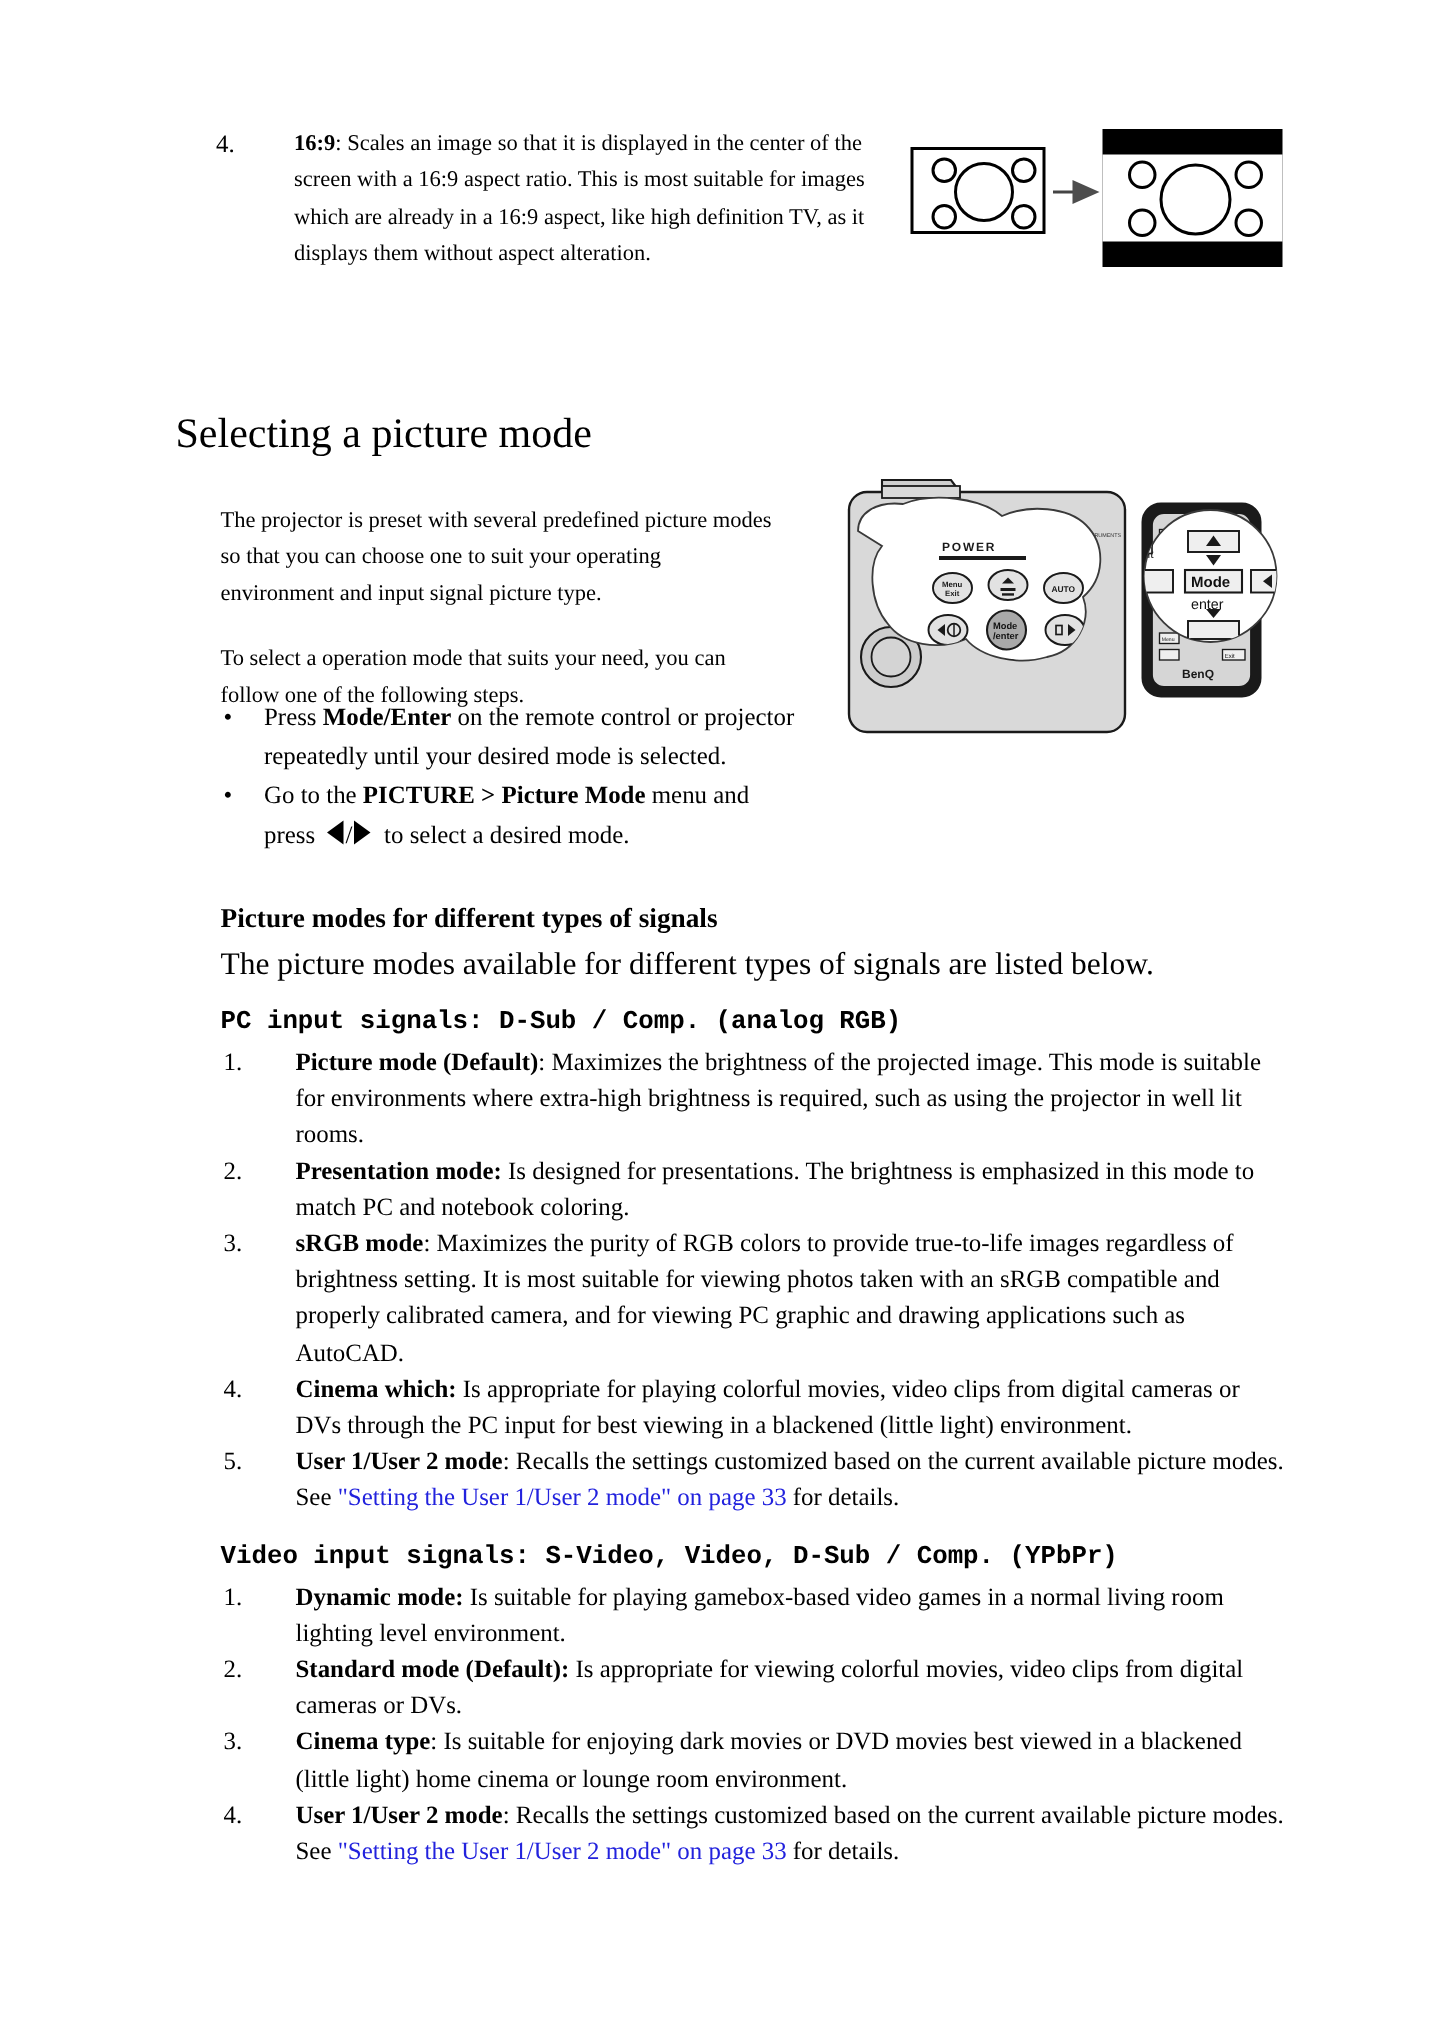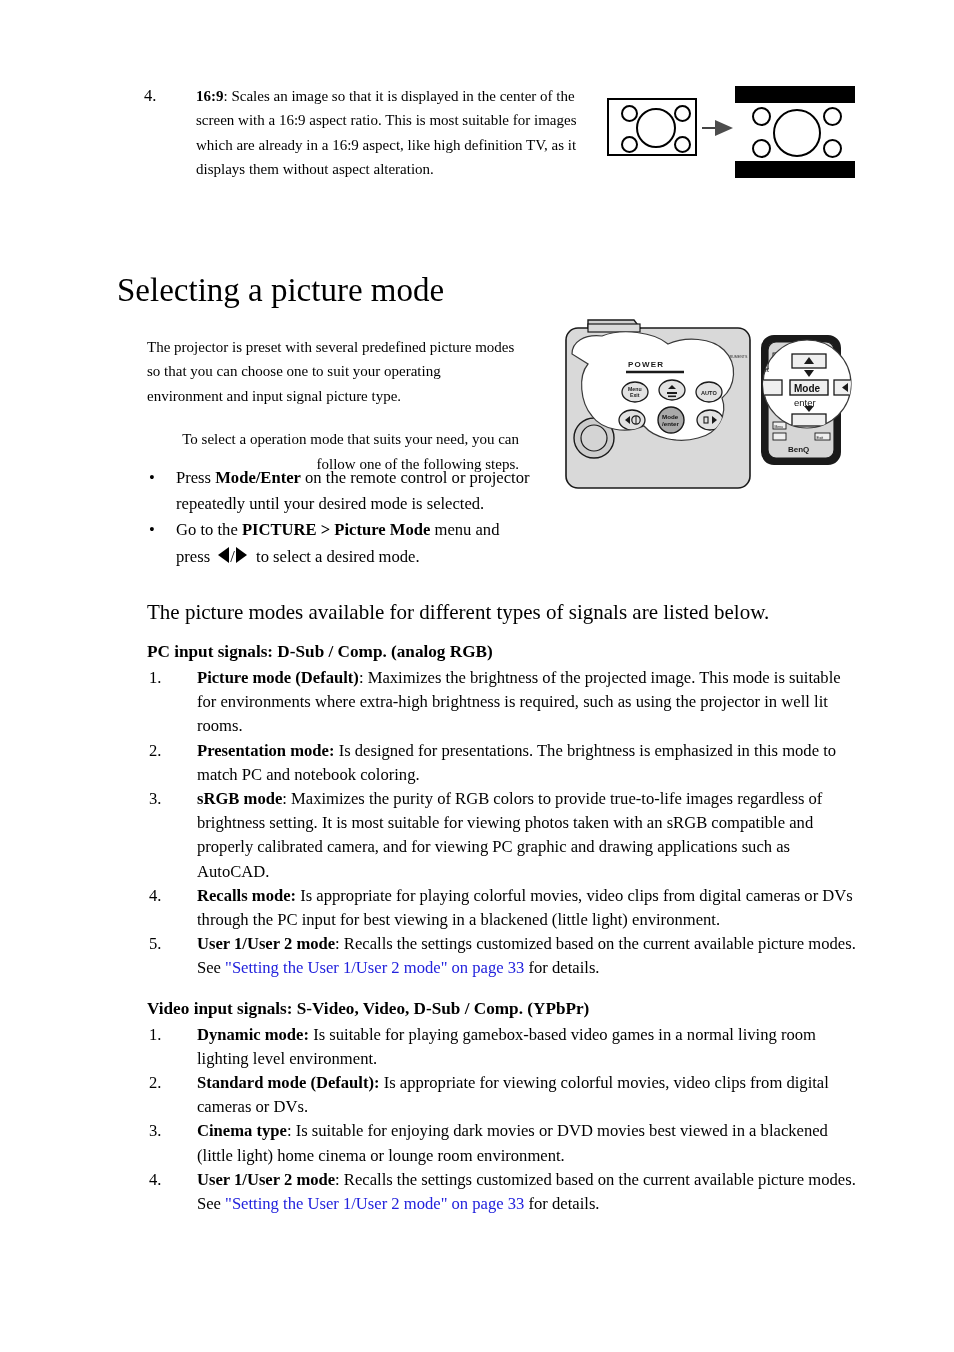--- a/index.html
+++ b/index.html
@@ -114,21 +114,21 @@
     top: 212px;
     font-size: 33px;
     line-height: 40px;
     font-weight: normal;
     letter-spacing: 0.2px;
   }
   #h2-title {
     position: absolute;
     left: 117px;
     top: 273px;
-    font-size: 33px;
+    font-size: 28px;
     line-height: 34px;
     font-weight: normal;
   }
   .h3-title {
     font-size: 18.2px;
     line-height: 24px;
     font-weight: bold;
   }
   .h4-title {
     font-size: 17.2px;
@@ -138,21 +138,21 @@
 
   
   #intro-col {
     position: absolute;
     left: 147px;
     top: 312px;
     width: 372px;
     margin-top: 23px;
   }
   #intro-col p { margin: 0; }
-  #intro-p2 { margin-top: 19px !important; text-align: right; }
+  #intro-p2 { margin-top: 19px !important; }
 
   
   #bullet-list {
     position: absolute;
     left: 147px;
     top: 465px;
     width: 400px;
   }
   .bullet-row {
     position: relative;
@@ -195,21 +195,21 @@
   }
 
   
   #lower {
     position: absolute;
     left: 147px;
     top: 600px;
     width: 712px;
   }
   #lower .h3-title { margin: 0 0 6px 0; }
-  #lower .h4-title { margin: 16px 0 2px 0; }
+  #lower .h4-title { margin: 16px 0 2px 0; font-family: Liberation Mono, monospace; }
   #lower .lead { margin: 0; font-size: 21px; line-height: 24px; }
 
   ol.num-list {
     list-style: none;
     margin: 0;
     padding: 0;
   }
   ol.num-list > li {
     position: relative;
     padding-left: 50px;
@@ -431,40 +431,41 @@
           <text x="1" y="22" font-family="Liberation Sans, sans-serif" font-size="8" fill="#111">nu</text>
           <text x="-1" y="36" font-family="Liberation Sans, sans-serif" font-size="8" fill="#111">xit</text>
           <rect x="-6" y="24" width="12" height="9" fill="#efefef" stroke="#1a1a1a" stroke-width="1.1"></rect>
         </g>
       </g>
     </g>
   </svg>
 
   <div id="lower">
 
+    <div class="h3-title">Picture modes for different types of signals</div>
     <p class="lead">The picture modes available for different types of signals are listed below.</p>
 
     <div class="h4-title">PC input signals: D-Sub / Comp. (analog RGB)</div>
 
     <ol class="num-list">
       <li>
         <span class="num">1.</span>
         <span class="bold">Picture mode (Default)</span><span>: Maximizes the brightness of the projected image. This mode is suitable for environments where extra-high brightness is required, such as using the projector in well lit rooms.</span>
       </li>
       <li>
         <span class="num">2.</span>
         <span class="bold">Presentation mode:</span><span> Is designed for presentations. The brightness is emphasized in this mode to match PC and notebook coloring.</span>
       </li>
       <li>
         <span class="num">3.</span>
         <span class="bold">sRGB mode</span><span>: Maximizes the purity of RGB colors to provide true-to-life images regardless of brightness setting. It is most suitable for viewing photos taken with an sRGB compatible and properly calibrated camera, and for viewing PC graphic and drawing applications such as AutoCAD.</span>
       </li>
       <li>
         <span class="num">4.</span>
-        <span class="bold">Recalls mode:</span><span>  Is appropriate for playing colorful movies, video clips from digital cameras or DVs through the PC input for best viewing in a blackened (little light) environment.</span>
+        <span class="bold">Cinema which:</span><span>  Is appropriate for playing colorful movies, video clips from digital cameras or DVs through the PC input for best viewing in a blackened (little light) environment.</span>
       </li>
       <li>
         <span class="num">5.</span>
         <span class="bold">User 1/User 2 mode</span><span>: Recalls the settings customized based on the current available picture modes. See </span><span class="link">"Setting the User 1/User 2 mode" on page 33</span><span> for details.</span>
       </li>
     </ol>
 
     <div class="h4-title">Video input signals: S-Video, Video, D-Sub / Comp. (YPbPr)</div>
 
     <ol class="num-list">

